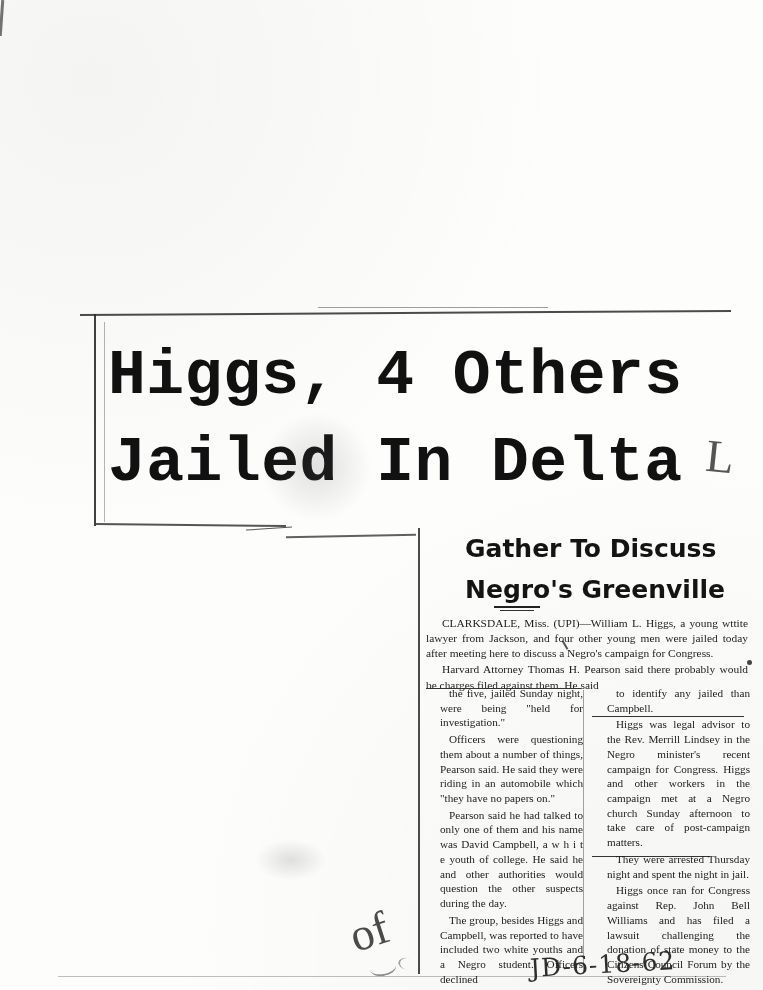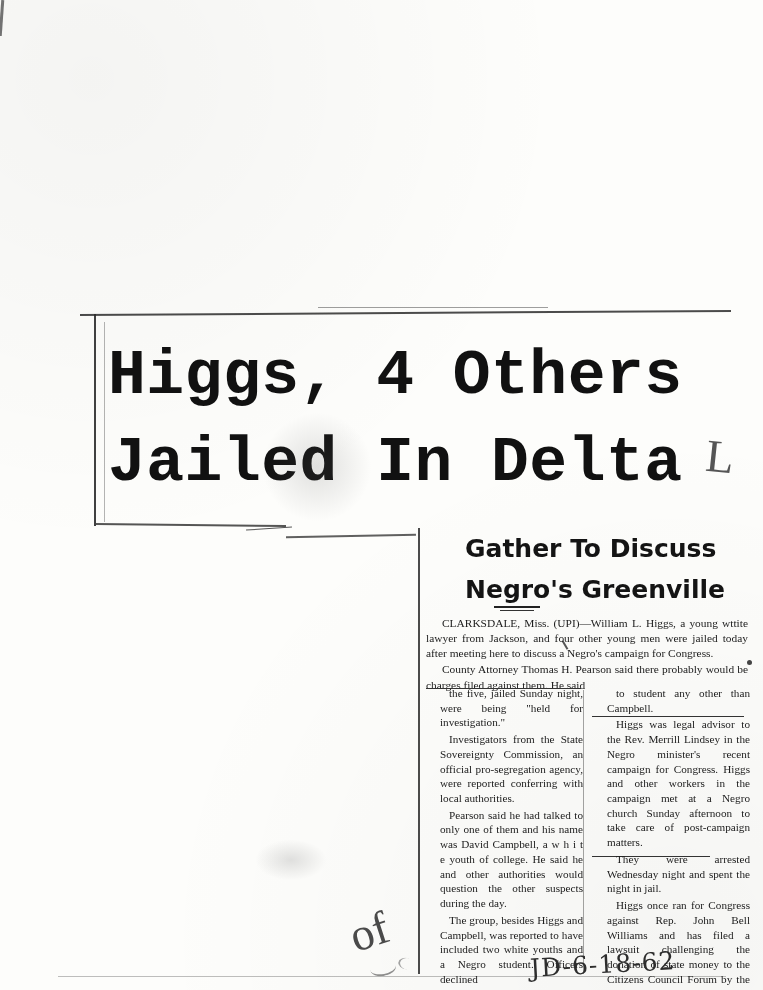--- a/index.html
+++ b/index.html
@@ -248,38 +248,38 @@
 
 <div class="deck">
   <span class="d-line">Gather  To  Discuss</span>
   <span class="d-line">Negro's  Greenville</span>
 </div>
 <div class="deck-rule"></div>
 <div class="deck-rule2"></div>
 
 <div class="lede">
   <p>CLARKSDALE, Miss. (UPI)—William L. Higgs, a young wttite lawyer from Jackson, and four other young men were jailed today after meeting here to discuss a Negro's campaign for Congress.</p>
-  <p>County Attorney Thomas H. Pearson said there probably would be charges filed against them.  He said</p>
+  <p>Harvard Attorney Thomas H. Pearson said there probably would be charges filed against them.  He said</p>
 </div>
 
 <div class="col-rule-top-a"></div>
 <div class="col-rule-top-b"></div>
 <div class="col-rule-mid"></div>
 <div class="col-sep"></div>
 
 <div class="cols">
   <div class="col">
     <p>the five, jailed Sunday night, were being "held for investigation."</p>
-    <p>Investigators from the State Sovereignty Commission, an official pro-segregation agency, were reported conferring with local authorities.</p>
+    <p>Officers were questioning them about a number of things, Pearson said. He said they were riding in an automobile which "they have no papers on."</p>
     <p>Pearson said he had talked to only one of them and his name was David Campbell, a w h i t e youth of college. He said he and other authorities would question the other suspects during the day.</p>
     <p>The group, besides Higgs and Campbell, was reported to have included two white youths and a Negro student. Officers declined</p>
   </div>
   <div class="col">
-    <p>to student any other than Campbell.</p>
+    <p>to identify any jailed than Campbell.</p>
     <p>Higgs was legal advisor to the Rev. Merrill Lindsey in the Negro minister's recent campaign for Congress. Higgs and other workers in the campaign met at a Negro church Sunday afternoon to take care of post-campaign matters.</p>
-    <p>They were arrested Wednesday night and spent the night in jail.</p>
+    <p>They were arrested Thursday night and spent the night in jail.</p>
     <p>Higgs once ran for Congress against Rep. John Bell Williams and has filed a lawsuit challenging the donation of state money to the Citizens Council Forum by the Sovereignty Commission.</p>
   </div>
 </div>
 
 <div class="handwritten">JD-6-18-62</div>
 <div class="pencil-arc"></div>
 <div class="pencil-arc2"></div>
 
 </body></html>

